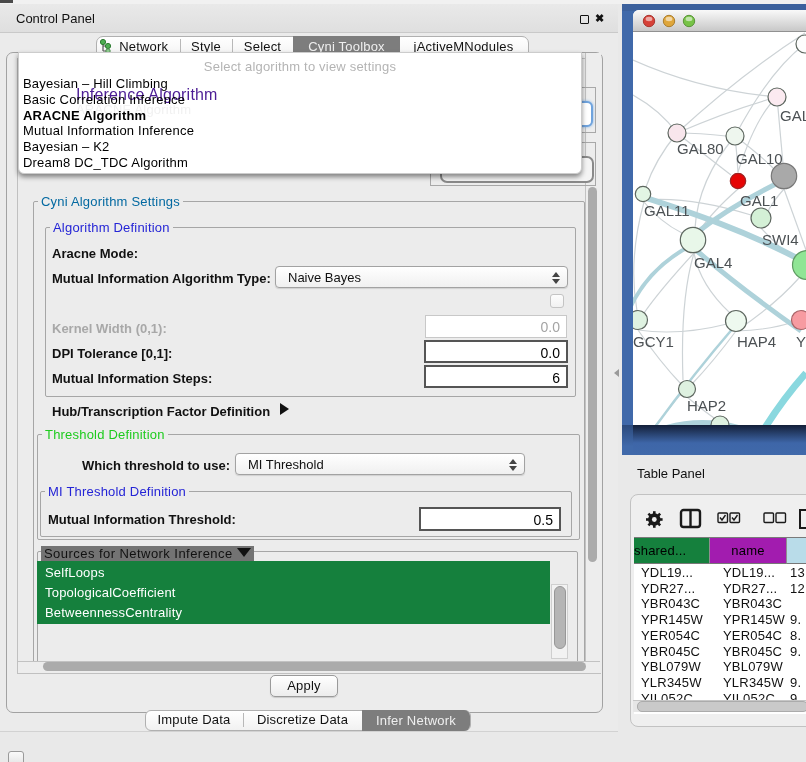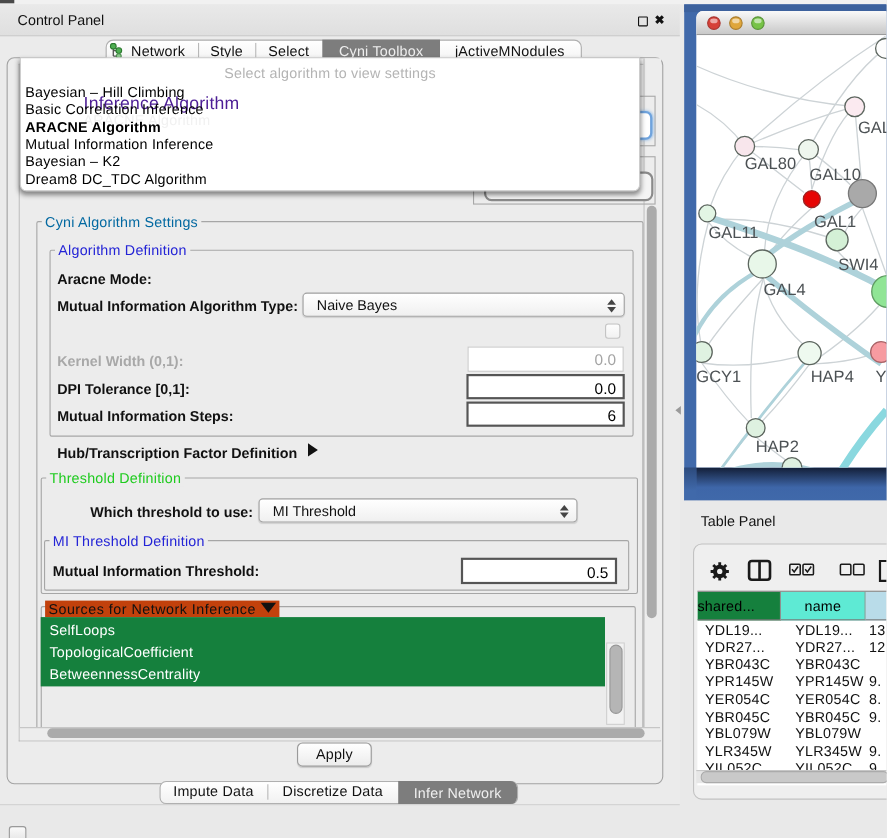--- a/index.html
+++ b/index.html
@@ -93,21 +93,21 @@
     </div>
 
   <div class="ab grp" style="left:40px;top:491px;width:530px;height:44px"></div>
   <div class="ab" style="left:45px;top:484px;background:#ececec;padding:0 3px;font-size:13px;letter-spacing:.2px;color:#2424d6">MI Threshold Definition</div>
   <div class="ab b13" style="left:48px;top:512px">Mutual Information Threshold:</div>
   <div class="ab field" style="left:419px;top:507px;width:138px;height:20px">
       <span class="fv">0.5</span>
     </div>
 
   <div class="ab grp" style="left:37px;top:551px;width:539px;height:118px"></div>
-  <div class="ab" style="left:41px;top:546px;background:#c2410c;padding:0 3px;font-size:13px;letter-spacing:.45px;color:#111">Sources for Network Inference <span style="display:inline-block;width:0;height:0;border-left:7px solid transparent;border-right:7px solid transparent;border-top:9px solid #111;vertical-align:1px"></span></div>
+  <div class="ab" style="left:41px;top:546px;background:#737373;padding:0 3px;font-size:13px;letter-spacing:.45px;color:#111">Sources for Network Inference <span style="display:inline-block;width:0;height:0;border-left:7px solid transparent;border-right:7px solid transparent;border-top:9px solid #111;vertical-align:1px"></span></div>
   <div class="ab b13" style="left:46px;top:567px">Data Attributes</div>
   <div class="ab" style="left:37px;top:561px;width:513px;height:63px;background:#15803d;overflow:hidden">
     <div style="position:absolute;left:8px;top:2px;font-size:13px;color:#fff;letter-spacing:.2px;line-height:19.8px">SelfLoops<br>TopologicalCoefficient<br>BetweennessCentrality<br>gal4RGexp</div>
   </div>
   <div class="ab" style="left:551px;top:584px;width:15px;height:73px;background:#f2f2f2;border:1px solid #cfcfcf"></div>
   <div class="ab" style="left:554px;top:586px;width:10px;height:61px;background:#b5b5b5;border:1px solid #979797;border-radius:6px"></div>
 
   <div class="ab" style="left:18px;top:661px;width:582px;height:11px;background:#ededed;border-top:1px solid #c2c2c2"></div>
   <div class="ab" style="left:43px;top:662px;width:543px;height:9px;background:#ababab;border-radius:5px"></div>
 
@@ -243,21 +243,21 @@
       <path d="M76 9.5 L78 12 L81.5 7"></path>
       <path d="M88 9.5 L90 12 L93.5 7"></path>
       <rect x="120" y="5" width="9.5" height="9.5" rx="1"></rect>
       <rect x="132" y="5" width="9.5" height="9.5" rx="1"></rect>
     </g>
     <path d="M156 2 h8 v5 h5 v13 h-13 z" fill="none" stroke="#1a1a1a" stroke-width="2"></path>
   </svg>
 
   <div class="ab" style="left:634px;top:537px;width:172px;height:176px;background:#fff;overflow:hidden;border-top:1px solid #7a7a7a">
     <div style="position:absolute;left:0;top:0;width:75px;height:25px;background:#15803d;border-right:1px solid #8f8f8f;border-bottom:1px solid #777;text-align:left;line-height:25px;font-size:13px;letter-spacing:.2px">shared...</div>
-    <div style="position:absolute;left:76px;top:0;width:76px;height:25px;background:#5eead4;border-right:1px solid #8f8f8f;border-bottom:1px solid #777;text-align:center;line-height:25px;font-size:13px;letter-spacing:.2px">name</div>
+    <div style="position:absolute;left:76px;top:0;width:76px;height:25px;background:#a21caf;border-right:1px solid #8f8f8f;border-bottom:1px solid #777;text-align:center;line-height:25px;font-size:13px;letter-spacing:.2px">name</div>
     <div style="position:absolute;left:153px;top:0;width:19px;height:25px;background:#b9dce9;border-bottom:1px solid #777"></div>
     <div style="position:absolute;left:7px;top:27px;font-size:13px;line-height:15.7px;color:#111;letter-spacing:.2px">YDL19...<br>YDR27...<br>YBR043C<br>YPR145W<br>YER054C<br>YBR045C<br>YBL079W<br>YLR345W<br>YIL052C</div>
     <div style="position:absolute;left:89px;top:27px;font-size:13px;line-height:15.7px;color:#111;letter-spacing:.2px">YDL19...<br>YDR27...<br>YBR043C<br>YPR145W<br>YER054C<br>YBR045C<br>YBL079W<br>YLR345W<br>YIL052C</div>
     <div style="position:absolute;left:156px;top:27px;font-size:13px;line-height:15.7px;color:#111;letter-spacing:.2px">13<br>12<br>&nbsp;<br>9.<br>8.<br>9.<br>&nbsp;<br>9.<br>9.</div>
   </div>
   <div class="ab" style="left:633px;top:700px;width:173px;height:11px;background:#e6e6e6;border-top:1px solid #c6c6c6"></div>
   <div class="ab" style="left:637px;top:701px;width:169px;height:9px;background:#c9c9c9;border:1px solid #ababab;border-radius:5px"></div>
 </div>
 
 </body></html>

